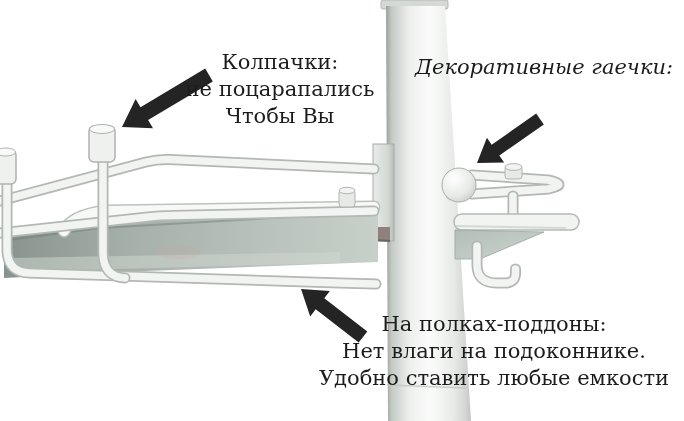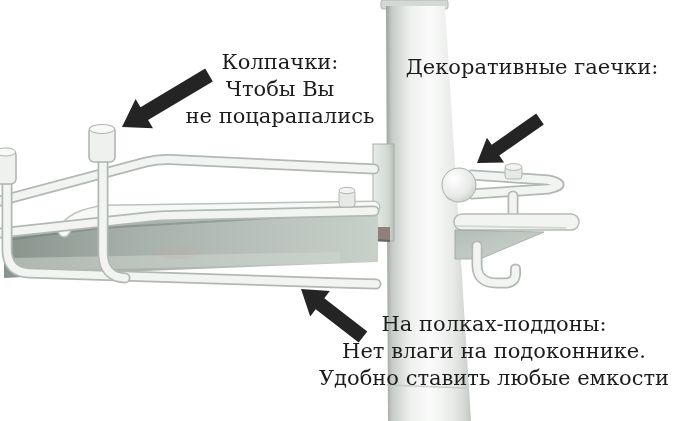--- a/index.html
+++ b/index.html
@@ -16,21 +16,21 @@
     text-align:center;
     color:#1c1c1c;
     font-size:21px;
     line-height:27px;
     white-space:nowrap;
     transform:translateX(-50%);
     z-index:5;
   }
   .callout div{white-space:nowrap;}
   #callout-caps{left:280px;top:49px;}
-  #callout-nuts{left:532px;top:54px;}
+  #callout-nuts{left:544px;top:54px;font-style:italic;}
   #callout-trays{left:494px;top:311px;}
 
   svg{display:block;}
   .tube-under{fill:none;stroke:#b2b8b3;stroke-width:11;stroke-linecap:round;stroke-linejoin:round;}
   .tube-over{fill:none;stroke:#f2f4f2;stroke-width:7.5;stroke-linecap:round;stroke-linejoin:round;}
   .rim-under{fill:none;stroke:#bcc2bd;stroke-width:13;stroke-linecap:round;stroke-linejoin:round;}
   .rim-over{fill:none;stroke:#f7f9f7;stroke-width:10;stroke-linecap:round;stroke-linejoin:round;}
   .cap{fill:#eef1ee;stroke:#aeb4af;stroke-width:1.5;}
   .cap-top{fill:#f8faf8;stroke:#aeb4af;stroke-width:1;}
   .peg{fill:#e6e9e6;stroke:#b0b6b1;stroke-width:1;}
@@ -154,22 +154,22 @@
     <path class="tube-over" d="M 477,246 L 477,265 Q 477,283 497,283 L 505,283 Q 516,283 515.5,272 L 515.5,269"></path>
   </g>
 
   <polygon points="205.2,68.6 140.5,107.3 135.6,99.1 122,127 153,128.3 148.1,120.1 212.8,81.4" fill="#242424"></polygon>
   <polygon points="536.2,113.6 491.7,144.7 486.9,137.8 477,163 504.1,162.4 499.3,155.5 543.8,124.4" fill="#242424"></polygon>
   <polygon points="367.3,331.5 324.3,298.2 329.8,291.0 301,289 310.2,316.4 315.7,309.2 358.7,342.5" fill="#242424"></polygon>
 </svg>
 
 <div class="callout" id="callout-caps">
   <div>Колпачки:</div>
+  <div>не поцарапались</div>
   <div>Чтобы Вы</div>
-  <div>не поцарапались</div>
 </div>
 
 <div class="callout" id="callout-nuts">
   <div>Декоративные гаечки:</div>
 </div>
 
 <div class="callout" id="callout-trays">
   <div>На полках-поддоны:</div>
   <div>Нет влаги на подоконнике.</div>
   <div>Удобно ставить любые емкости</div>

